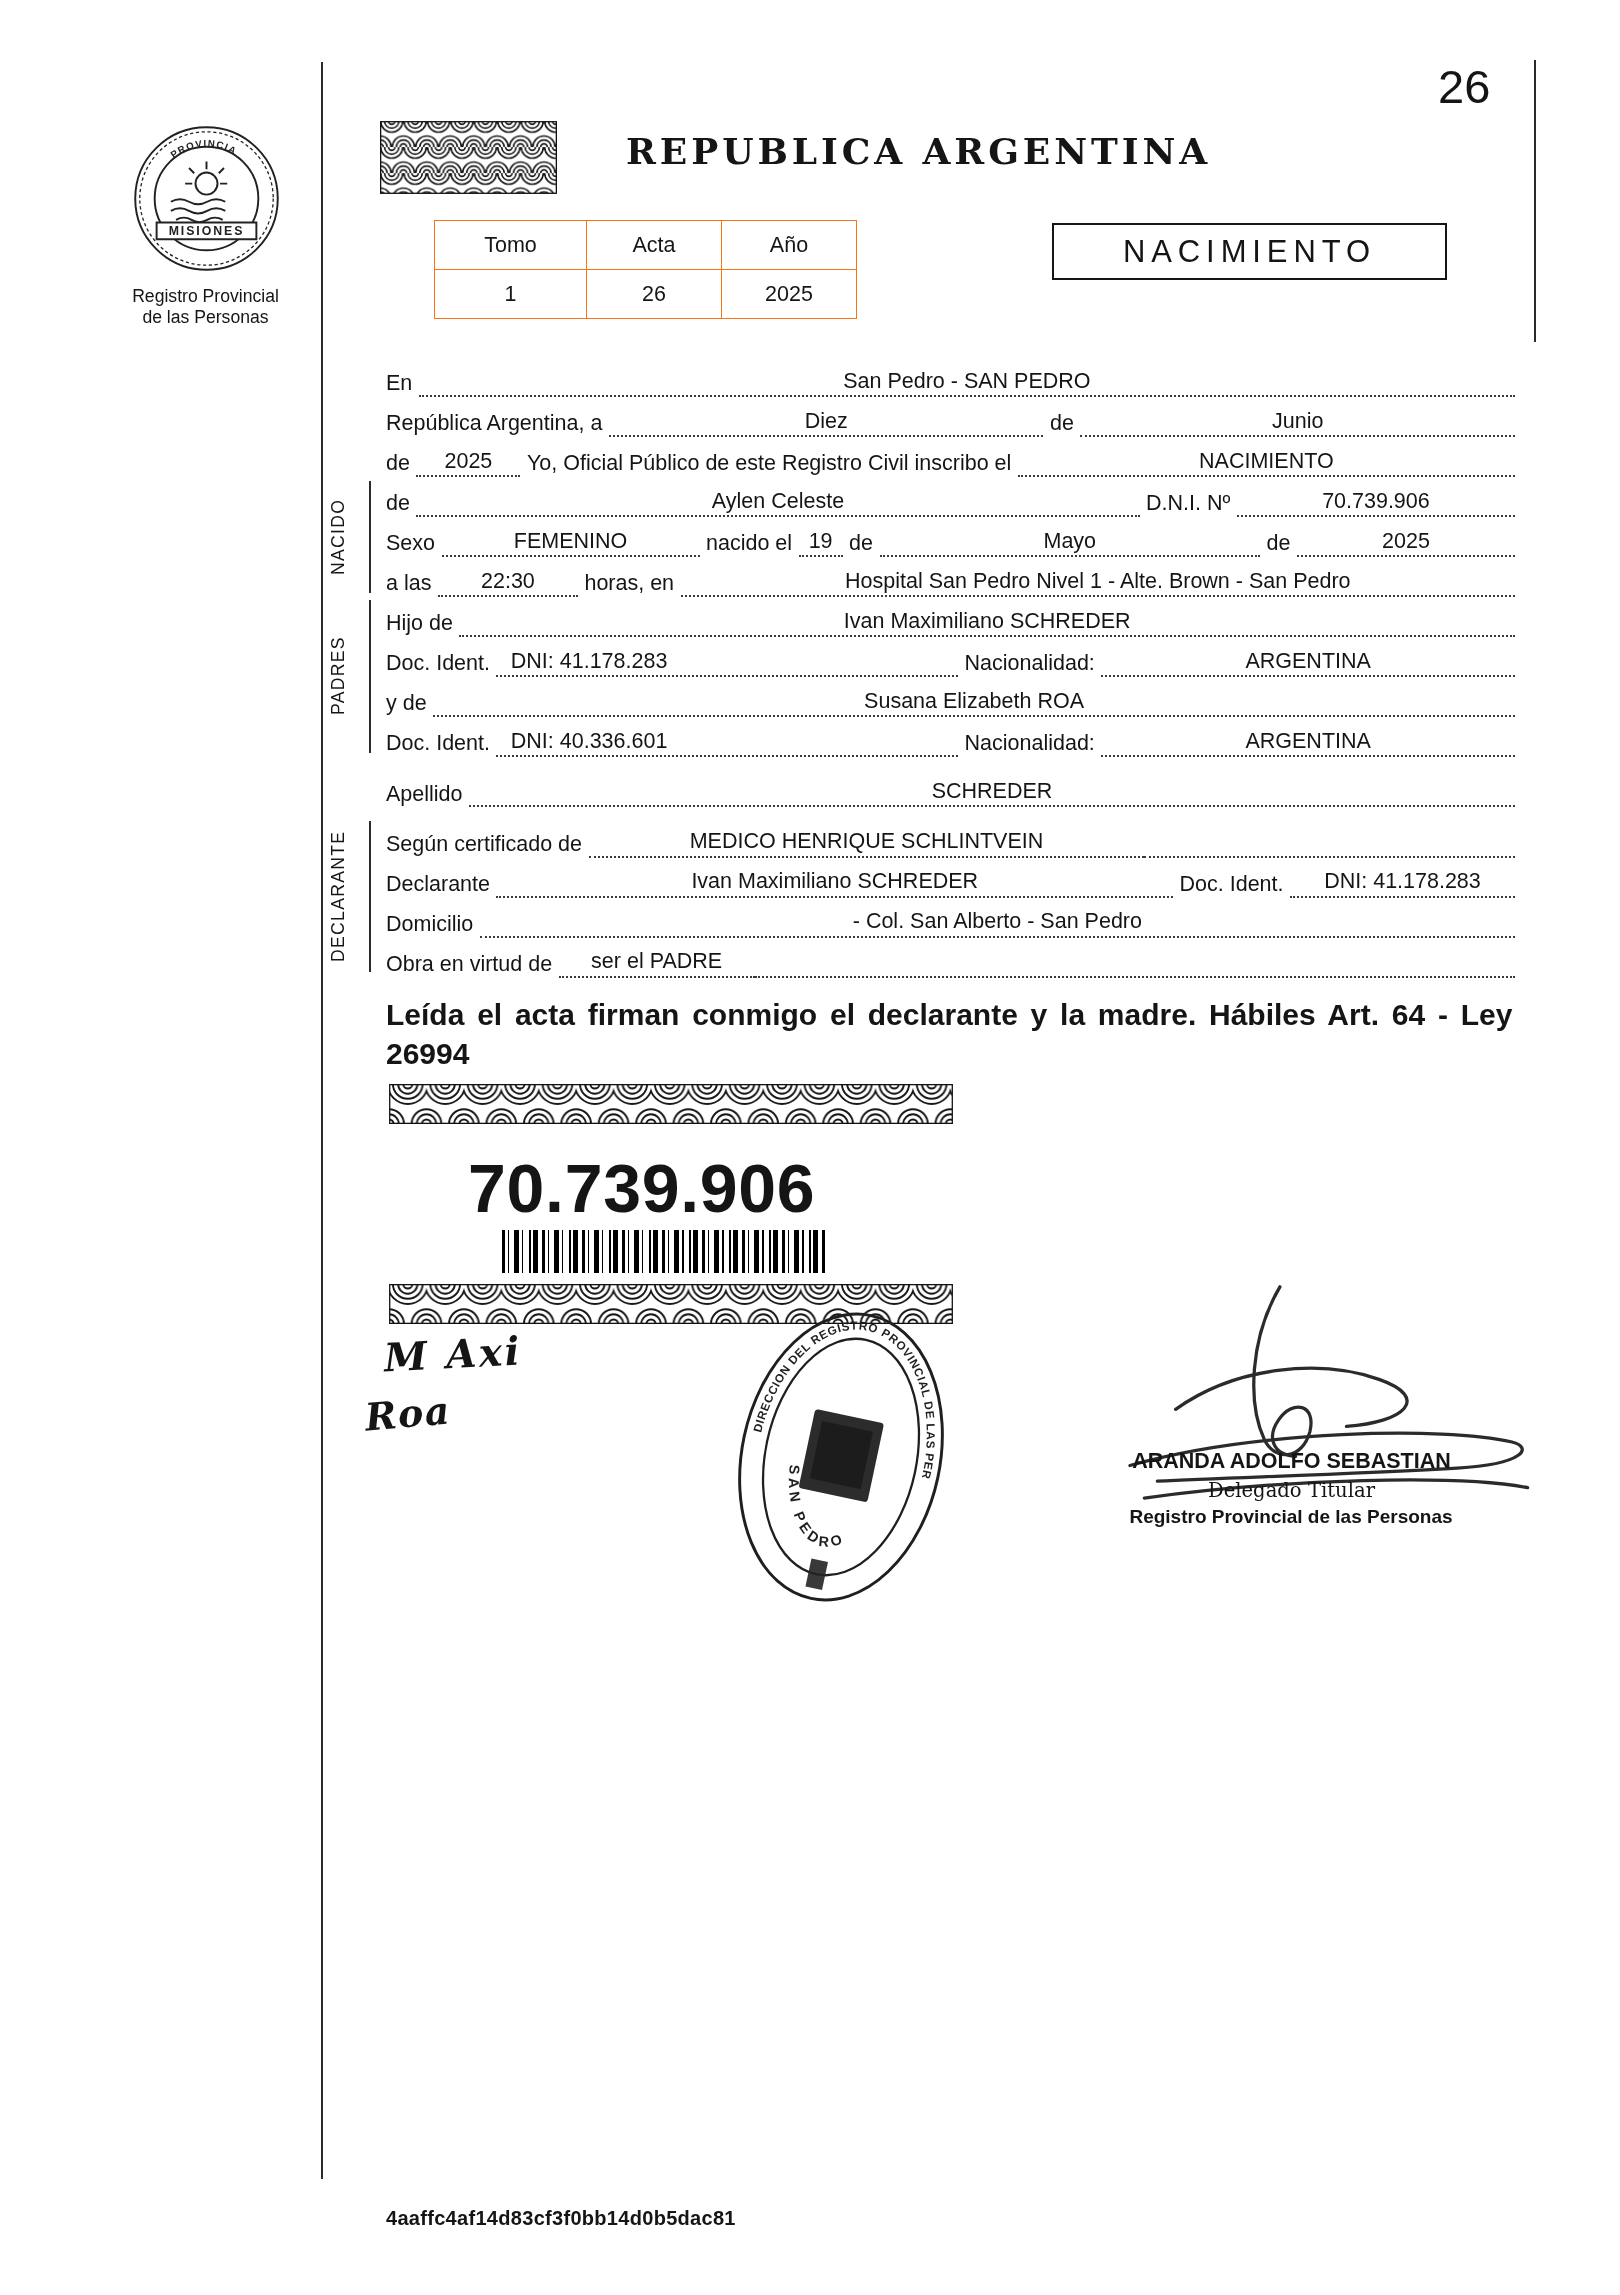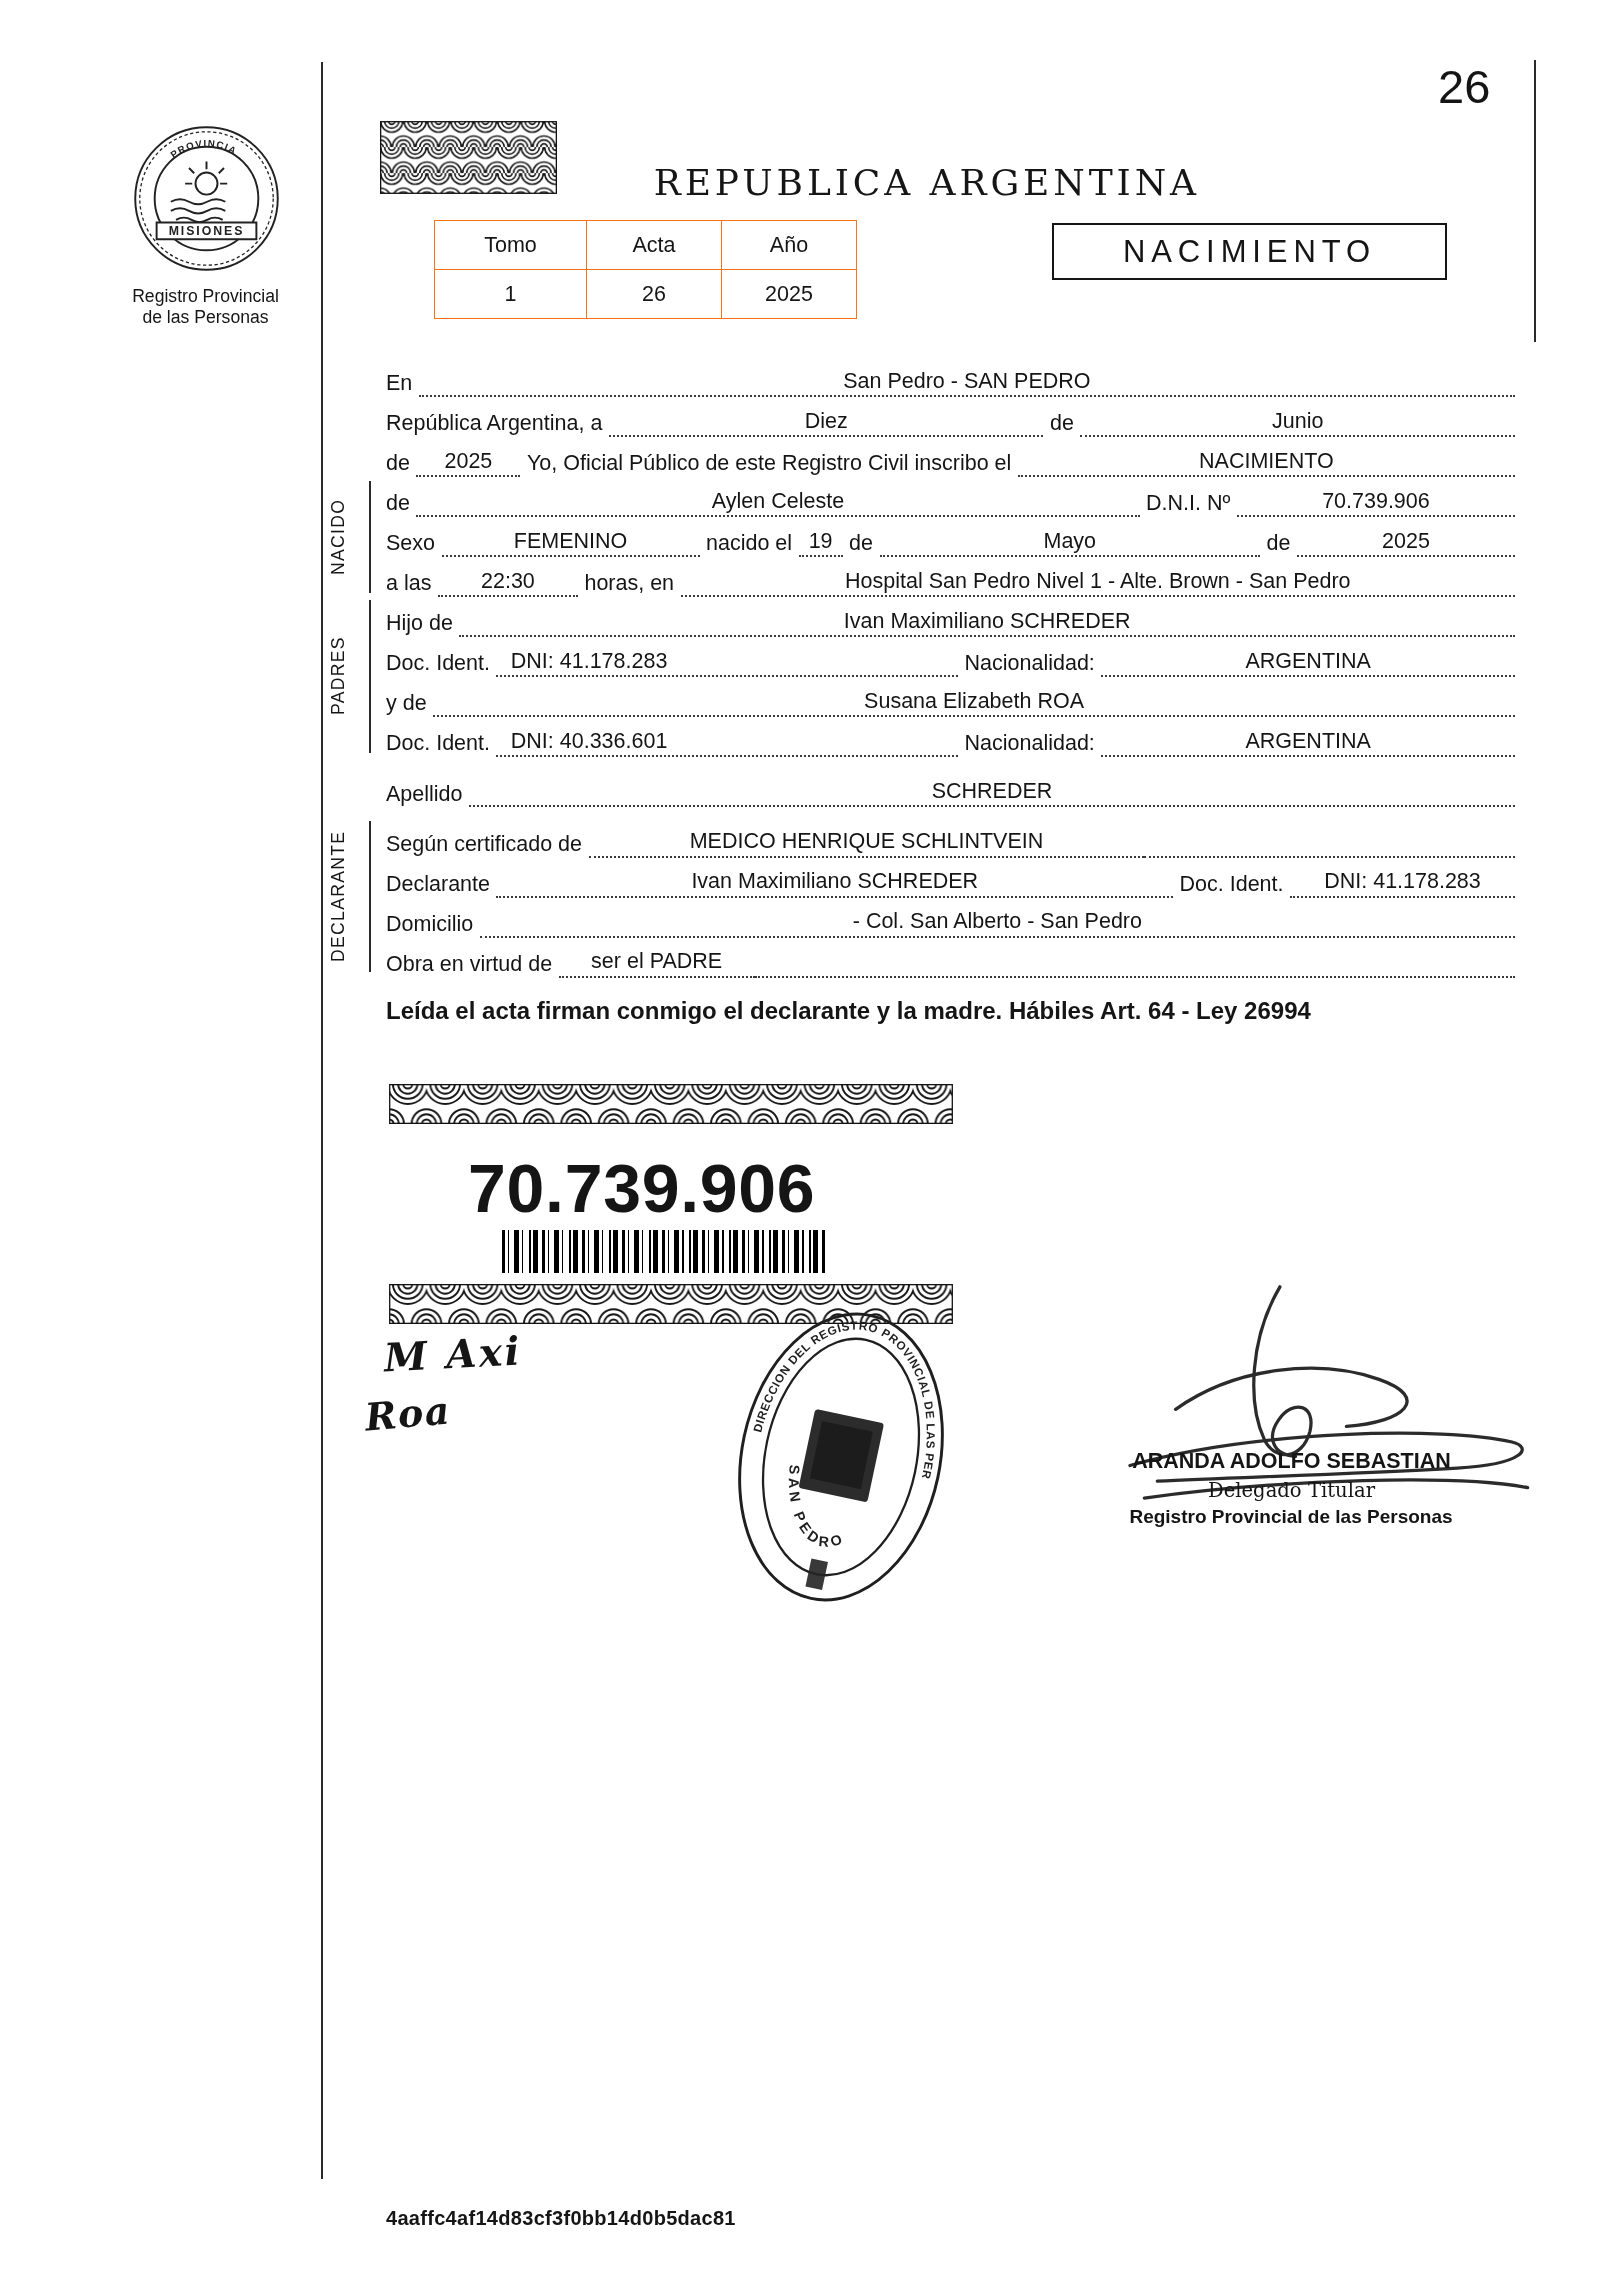--- a/index.html
+++ b/index.html
@@ -12,39 +12,39 @@
   .margin-line{left:321px;top:62px;width:2px;height:2117px;background:#2a2a2a;}
   .edge-line{left:1534px;top:60px;width:2px;height:282px;background:#2a2a2a;}
   .bottom-hash{left:386px;top:2207px;font-weight:bold;font-size:20px;letter-spacing:0.3px;}
 
   
   .seal{left:132px;top:124px;width:149px;height:149px;}
   .seal-caption{left:101px;top:286px;width:209px;text-align:center;font-size:17.6px;line-height:1.22;}
 
   
   .doc-title{left:626px;top:130px;width:574px;text-align:right;font-family:"DejaVu Serif",serif;
-             font-weight:normal;font-size:36px;letter-spacing:3.9px;white-space:nowrap;margin-top:32px;}
+             font-weight:bold;font-size:36px;letter-spacing:3.9px;white-space:nowrap;}
   .guil-top{left:380px;top:121px;width:177px;height:73px;}
   .rec-table{position:absolute;left:434px;top:220px;border-collapse:collapse;}
   .rec-table td{border:1px solid #f97316;text-align:center;font-size:21.5px;height:46px;}
   .rec-table td.c1{width:149px;} .rec-table td.c2{width:132px;} .rec-table td.c3{width:132px;}
   .type-box{left:1052px;top:223px;width:391px;height:53px;border:2.6px solid #151515;
             display:flex;align-items:center;justify-content:center;font-size:31px;letter-spacing:5.9px;}
 
   
   .form{left:386px;top:357px;width:1129px;}
   .fline{display:flex;align-items:flex-end;height:40px;font-size:21.5px;}
   .fline .lb{white-space:nowrap;padding:0 6.5px 0.7px 6.5px;}
   .fline .lb:first-child{padding-left:0;}
   .fill{border-bottom:2.3px dotted #3a3a3a;display:flex;justify-content:center;
         align-items:flex-end;white-space:nowrap;min-width:26px;}
   .fill .v{font-weight:normal;padding:0 7.8px 1.3px;}
   .fill.left{justify-content:flex-start;padding-left:6.5px;}
   .gap{margin-top:10.4px;}
-  .closing{margin-top:17px;font-weight:bold;font-size:24px;line-height:1.32;text-align:justify;padding-right:2.6px;}
+  .closing{margin-top:17px;font-weight:bold;font-size:30px;line-height:1.32;text-align:justify;padding-right:2.6px;}
 
   
   .vlabel{position:absolute;left:325px;width:26px;writing-mode:vertical-rl;transform:rotate(180deg);
           font-size:17.6px;letter-spacing:1.3px;display:flex;align-items:center;justify-content:center;}
   .vl-nacido{top:481px;height:111px;}
   .vl-padres{top:600px;height:151px;}
   .vl-declarante{top:821px;height:150px;}
   .vrule{position:absolute;left:369px;width:2px;background:#2a2a2a;}
   .vr-nacido{top:481px;height:112px;}
   .vr-padres{top:600px;height:153px;}

